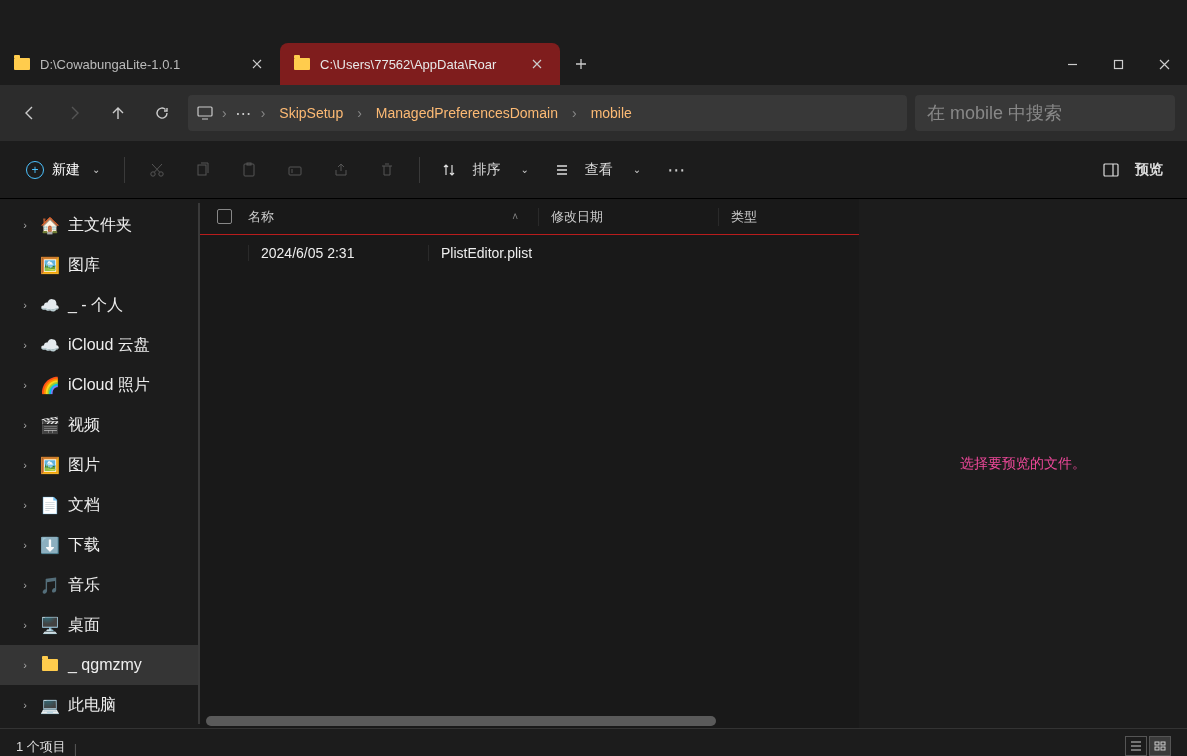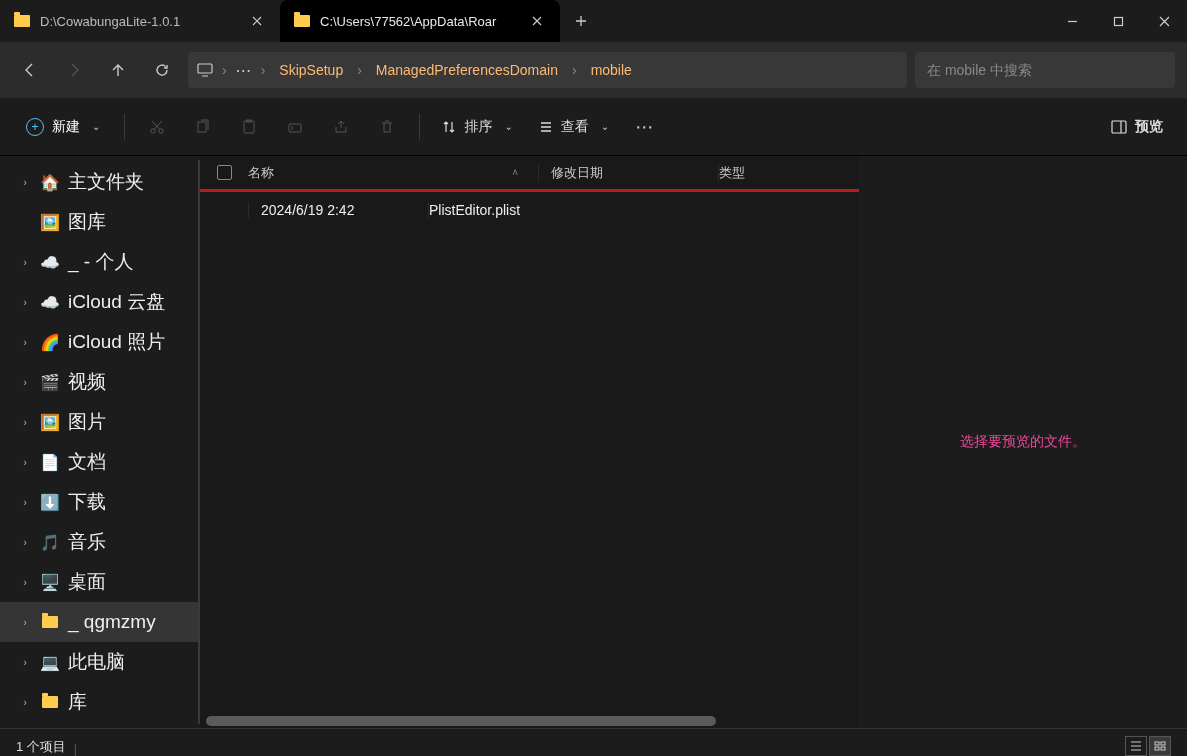--- a/index.html
+++ b/index.html
@@ -1,72 +1,72 @@
 <!DOCTYPE html>
 <html><head>
 <meta charset="utf-8">
 <style>
 * { box-sizing: border-box; margin: 0; padding: 0; font-family: "Segoe UI", "Microsoft YaHei", sans-serif; }
 body { background: #1c1c1c; color: #fff; width: 1187px; height: 756px; overflow: hidden; display: flex; flex-direction: column; font-size: 14px; }
 
 
-.titlebar { height: 42px; background: #1c1c1c; display: flex; align-items: stretch; }
+.titlebar { height: 42px; background: #1c1c1c; display: flex; align-items: stretch; margin-top: 43px; }
 .tab { display: flex; align-items: center; gap: 10px; padding: 0 14px; min-width: 280px; max-width: 290px; position: relative; cursor: default; }
 .tab.inactive { background: #1c1c1c; }
-.tab.active { background: #000000; border-radius: 8px 8px 0 0; }
+.tab.active { background: #7f1d1d; border-radius: 8px 8px 0 0; }
 .tab-title { color: #e8e8e8; font-size: 13px; white-space: nowrap; overflow: hidden; text-overflow: ellipsis; flex: 1; }
 .tab.inactive .tab-title { color: #bbb; }
 .tab-close { width: 18px; height: 18px; display: flex; align-items: center; justify-content: center; color: #ccc; border-radius: 3px; }
 .newtab { width: 42px; display: flex; align-items: center; justify-content: center; color: #ccc; }
 .win-controls { margin-left: auto; display: flex; }
 .win-btn { width: 46px; display: flex; align-items: center; justify-content: center; color: #ccc; }
 
 
 .addrbar { height: 56px; background: #2c2c2c; display: flex; align-items: center; gap: 8px; padding: 0 12px; }
 .nav-btn { width: 36px; height: 36px; display: flex; align-items: center; justify-content: center; color: #ccc; border-radius: 4px; }
 .nav-btn.disabled { color: #555; }
 .breadcrumb { flex: 1; height: 36px; background: #383838; border-radius: 4px; display: flex; align-items: center; padding: 0 4px; gap: 2px; overflow: hidden; }
 .bc-seg { padding: 0 10px; height: 100%; display: flex; align-items: center; color: #fdba74; }
 .bc-sep { color: #888; padding: 0 2px; }
 .bc-icon { width: 26px; display: flex; align-items: center; justify-content: center; color: #ccc; }
 .searchbox { width: 260px; height: 36px; background: #383838; border-radius: 4px; display: flex; align-items: center; padding: 0 12px; color: #999; }
-.searchbox input { background: transparent; border: none; outline: none; color: #fde047; width: 100%; font-size: 14px; }
+.searchbox input { background: transparent; border: none; outline: none; color: #fde047; width: 100%; font-size: 18px; }
 .searchbox input::placeholder { color: #888; }
 
 
 .toolbar { height: 58px; background: #1c1c1c; display: flex; align-items: center; padding: 0 14px; gap: 6px; border-bottom: 1px solid #000; }
-.tool-btn { height: 36px; padding: 0 10px; display: flex; align-items: center; gap: 8px; color: #ddd; border-radius: 4px; }
+.tool-btn { height: 36px; padding: 0 10px; display: flex; align-items: center; gap: 16px; color: #ddd; border-radius: 4px; }
 .tool-btn.icon-only { width: 40px; padding: 0; justify-content: center; color: #888; }
 .tool-btn.icon-only.disabled { color: #555; }
 .tool-sep { width: 1px; height: 26px; background: #3a3a3a; margin: 0 6px; }
 .new-btn { display: flex; align-items: center; gap: 8px; height: 36px; padding: 0 12px; border-radius: 4px; }
 .plus-circle { width: 18px; height: 18px; border: 1.5px solid #4cc2ff; border-radius: 50%; display: flex; align-items: center; justify-content: center; color: #4cc2ff; font-size: 12px; line-height: 1; }
 .chev-down { font-size: 10px; color: #ccc; margin-left: 4px; }
 .right-tools { margin-left: auto; display: flex; align-items: center; gap: 6px; font-weight: bold; }
 
 
 .content { flex: 1; display: flex; overflow: hidden; }
 
 
 .sidebar { width: 200px; background: #1c1c1c; overflow-y: auto; padding: 6px 0; position: relative; }
 .sidebar::after { content: ""; position: absolute; right: 0; top: 4px; bottom: 4px; width: 2px; background: #3a3a3a; }
 .tree-item { height: 40px; display: flex; align-items: center; gap: 8px; padding: 0 8px 0 18px; color: #eee; }
 .tree-item.selected { background: #353535; }
 .tree-exp { width: 14px; color: #aaa; font-size: 11px; text-align: center; }
 .tree-exp.none { visibility: hidden; }
 .tree-icon { width: 20px; height: 20px; display: flex; align-items: center; justify-content: center; font-size: 16px; }
-.tree-label { font-size: 19px; }
+.tree-label { font-size: 16px; }
 
 
 .filepane { flex: 1; background: #191919; display: flex; flex-direction: column; overflow: hidden; }
-.col-headers { height: 36px; display: flex; align-items: center; color: #ccc; font-size: 13px; border-bottom: 3px solid #b91c1c; }
+.col-headers { height: 36px; display: flex; align-items: center; color: #ccc; font-size: 13px; border-bottom: 1px solid #b91c1c; }
 .col-check { width: 48px; display: flex; justify-content: center; }
 .col-name { width: 290px; display: flex; align-items: center; gap: 8px; }
 .col-date { width: 180px; border-left: 1px solid #2a2a2a; padding-left: 12px; }
-.col-type { flex: 1; border-left: 1px solid #2a2a2a; }
+.col-type { flex: 1; border-left: 1px solid #2a2a2a; padding-left: 12px; }
 .sort-ind { margin-left: auto; margin-right: 20px; color: #888; font-size: 10px; }
 .file-rows { flex: 1; }
 .file-row { height: 36px; display: flex; align-items: center; color: #eee; font-size: 14px; }
 .file-row .col-check { visibility: hidden; }
 .scrollbar-h { height: 14px; background: #191919; }
 .scrollbar-h-thumb { height: 10px; margin: 2px 6px 2px 6px; width: 510px; background: #5a5a5a; border-radius: 5px; }
 
 
 .preview { width: 328px; background: #1c1c1c; display: flex; align-items: center; justify-content: center; color: #ec4899; font-size: 14px; }
 
@@ -329,21 +329,21 @@
         <span class="sort-ind">˄</span>
       </div>
       <div class="col-date">修改日期</div>
       <div class="col-type">类型</div>
     </div>
     <div class="file-rows" id="filelist">
         <div class="file-row">
           <div class="col-check">
             <span class="checkbox"></span>
           </div>
-          <div class="col-date">2024/6/19 2:42</div>
+          <div class="col-date">2024/6/05 2:31</div>
           <div class="col-type">PlistEditor.plist</div>
         </div>
       </div>
     <div class="scrollbar-h">
       <div class="scrollbar-h-thumb"></div>
     </div>
   </div>
   <div class="preview">
     <span>选择要预览的文件。</span>
   </div>

